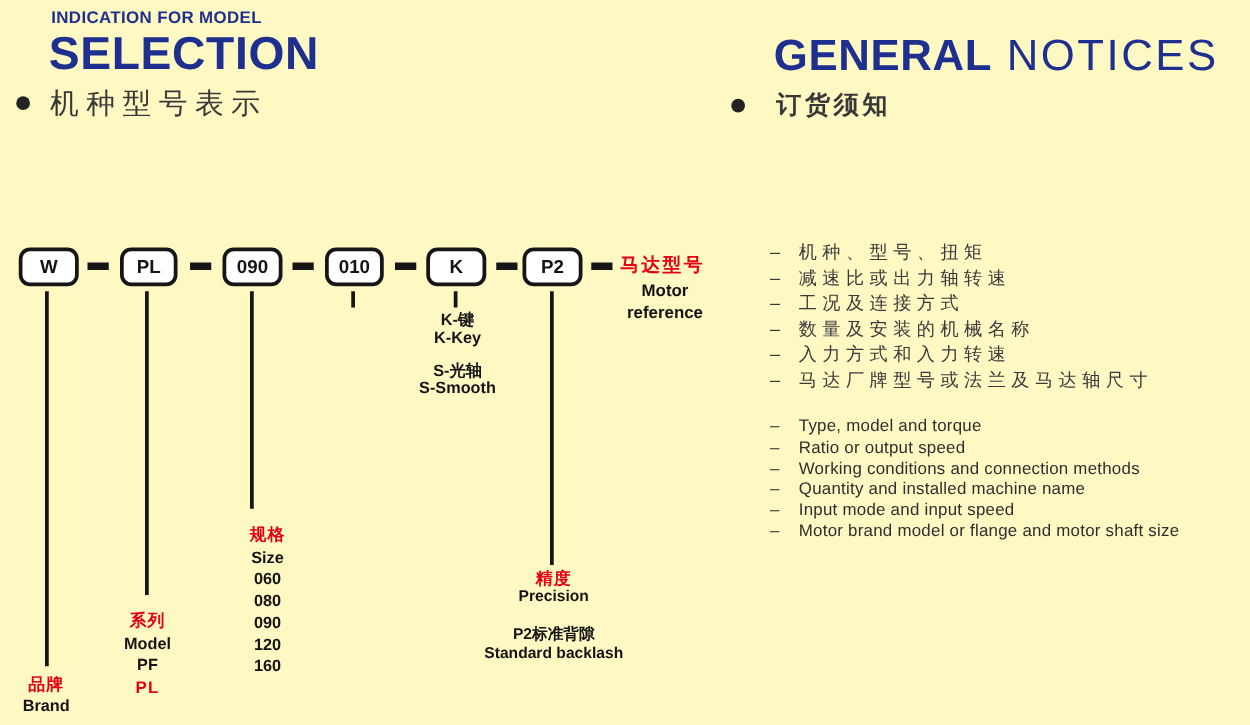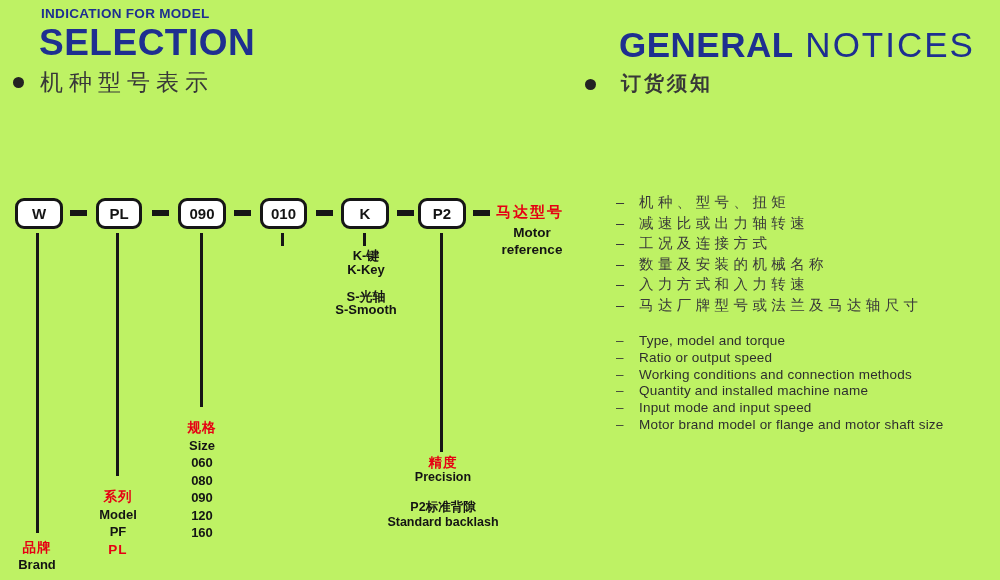--- a/index.html
+++ b/index.html
@@ -1,16 +1,16 @@
 <!DOCTYPE html>
 <html><head>
 <meta charset="utf-8">
 <style>
   html,body{margin:0;padding:0;background:#fff;}
-  .canvas{position:relative;width:1000px;height:580px;background:#bef264;overflow:hidden;
+  .canvas{position:relative;width:1000px;height:580px;background:#fef9c3;overflow:hidden;
           font-family:"Liberation Sans","DejaVu Sans",sans-serif;color:var(--ink,#141414);}
 
   
   .kicker{position:absolute;left:41px;top:6px;font-size:13.5px;font-weight:700;color:var(--blue);letter-spacing:0.3px;}
   .title-left{position:absolute;left:39px;top:22px;font-size:37px;font-weight:800;color:var(--blue);letter-spacing:0.5px;}
   .title-right{position:absolute;left:619px;top:25px;font-size:35px;color:var(--blue);white-space:nowrap;}
   .title-right .bold{font-weight:800;letter-spacing:0.5px;}
   .title-right .light{font-weight:400;letter-spacing:2px;text-align:right;}
   .bullet{position:absolute;width:11px;height:11px;border-radius:50%;background:#232323;}
   .bullet.b-left{left:13px;top:77px;}
@@ -37,21 +37,21 @@
   .v4{left:281px;top:233px;height:13px;}
   .v5{left:363px;top:233px;height:13px;}
   .v6{left:440px;top:233px;height:219px;}
 
   
   .stack{position:absolute;text-align:center;font-weight:700;color:var(--ink,#141414);}
   .stack .li{font-size:13px;white-space:nowrap;}
   .stack .li.red{color:var(--red);font-size:13.5px;letter-spacing:1px;}
   #stack-brand{left:10px;top:540px;width:54px;}      #stack-brand .li{height:16.5px;line-height:16.5px;}
   #stack-model{left:91px;top:488px;width:54px;}      #stack-model .li{height:17.5px;line-height:17.5px;}
-  #stack-size{left:176px;top:419px;width:52px;text-align:center;}      #stack-size .li{height:17.5px;line-height:17.5px;}
+  #stack-size{left:188px;top:419px;width:52px;text-align:center;}      #stack-size .li{height:17.5px;line-height:17.5px;}
   #stack-ratio{left:259px;top:247px;width:48px;}     #stack-ratio .li{height:17.3px;line-height:17.3px;}
   #stack-shaft{left:327px;top:249px;width:78px;}     #stack-shaft .li{height:13.5px;line-height:13.5px;}
   #stack-precision{left:383px;top:455px;width:120px;}#stack-precision .li{height:15px;line-height:15px;font-size:12.5px;}
   #stack-precision .li.red{font-size:13.5px;}
 
   
   .notices-cn{position:absolute;left:616px;top:192px;width:380px;}
   .notices-cn .notice-li{display:flex;height:20.6px;line-height:20.6px;font-size:14.5px;color:#3a3a3a;letter-spacing:4.4px;white-space:nowrap;}
   .notices-en{position:absolute;left:616px;top:333px;width:380px;}
   .notices-en .notice-li{display:flex;height:16.8px;line-height:16.8px;font-size:13.5px;color:#2e2e2e;letter-spacing:0.2px;white-space:nowrap;}

